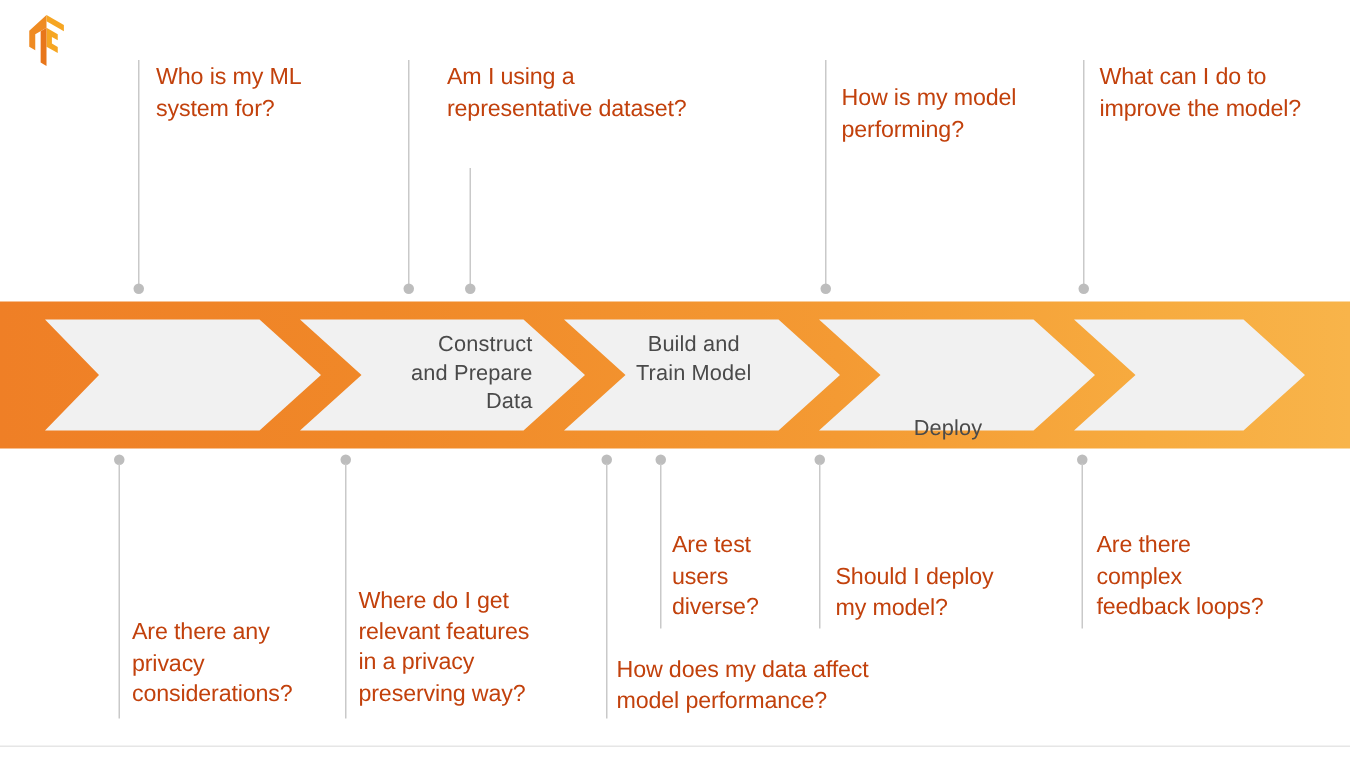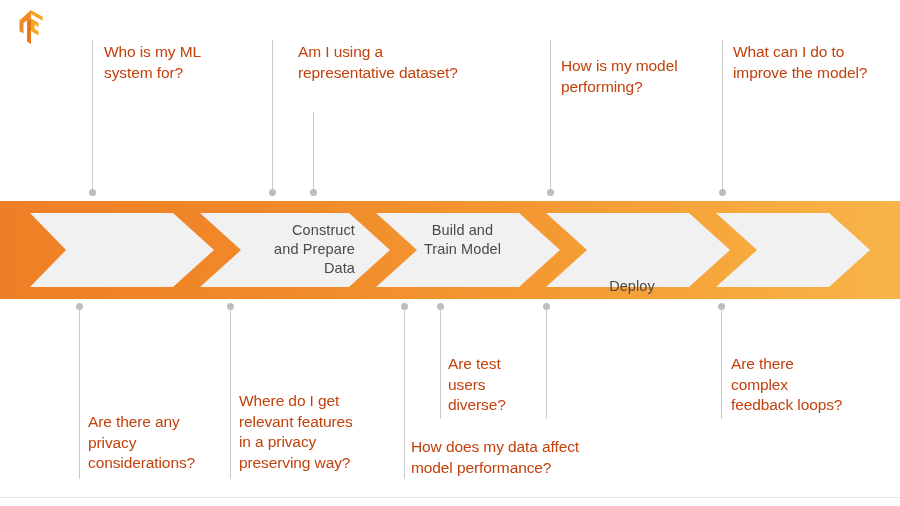--- a/index.html
+++ b/index.html
@@ -175,18 +175,20 @@
 considerations?</div>
   <div class="qtext" style="left:239px; top:391px; width:185px;">Where do I get
 relevant features
 in a privacy
 preserving way?</div>
   <div class="qtext" style="left:448px; top:354px; width:105px;">Are test
 users
 diverse?</div>
   <div class="qtext" style="left:411px; top:437px; width:260px;">How does my data affect
 model performance?</div>
+  <div class="qtext" style="left:557px; top:375px; width:190px;">Should I deploy
+my model?</div>
   <div class="qtext" style="left:731px; top:354px; width:180px;">Are there
 complex
 feedback loops?</div>
 
   <div class="footer-rule"></div>
 </div>
 
 </body></html>

